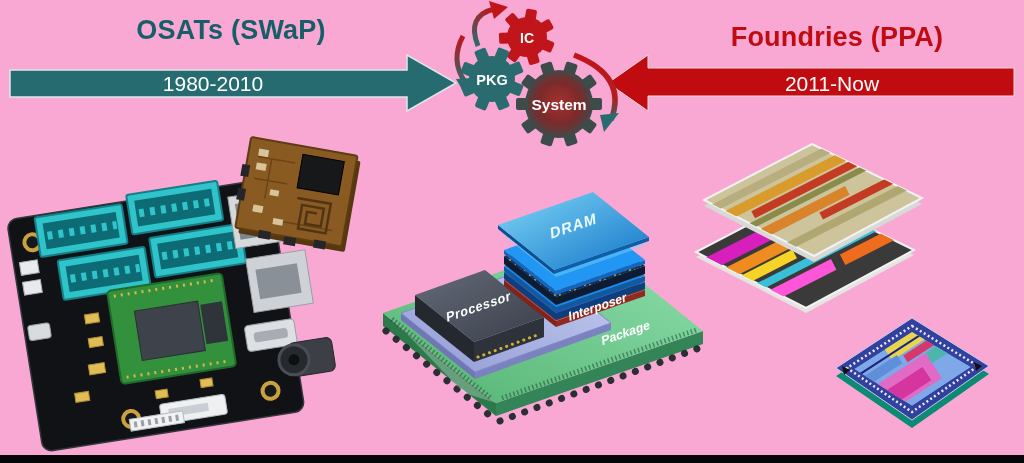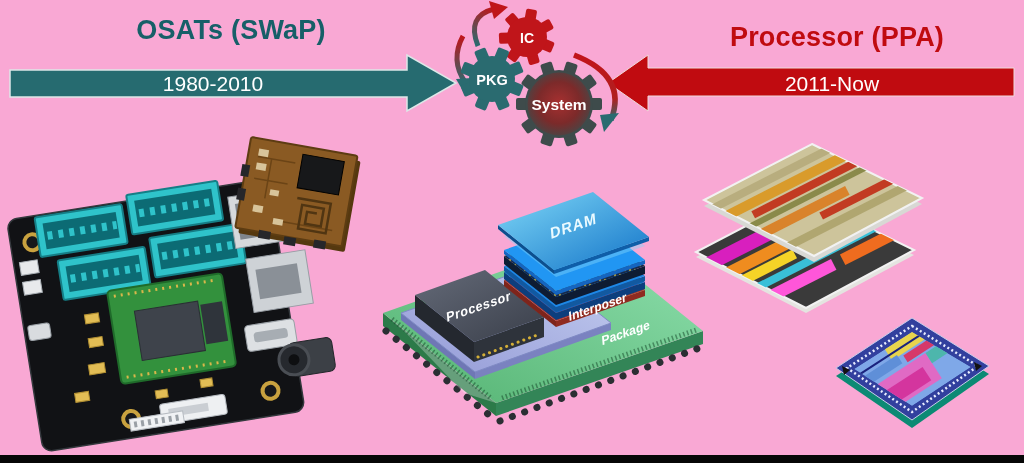--- a/index.html
+++ b/index.html
@@ -19,21 +19,21 @@
   .gear-label{fill:#ffffff;font-weight:bold;}
   .pkg3d-label{fill:#ffffff;font-weight:bold;}
   .bottom-bar{position:absolute;left:0;top:455px;width:1024px;height:8px;background:#060606;}
 </style>
 </head>
 <body>
 
 <div class="stage">
 
   <div class="flow-title teal">OSATs (SWaP)</div>
-  <div class="flow-title red">Processor (PPA)</div>
+  <div class="flow-title red">Foundries (PPA)</div>
 
   <svg class="abs" style="left:0;top:48px" width="470" height="70" viewBox="0 0 470 70">
     <polygon points="10,22 407,22 407,7 456,35 407,63 407,49 10,49" fill="#266b70" stroke="#dde8e8" stroke-width="1.5"></polygon>
     <text class="arrow-label" x="213" y="43" text-anchor="middle">1980-2010</text>
   </svg>
 
   <svg class="abs" style="left:600px;top:48px" width="424" height="70" viewBox="0 0 424 70">
     <polygon points="414,20 48,20 48,7 8,35 48,63 48,48 414,48" fill="#c00b10" stroke="#efdada" stroke-width="1"></polygon>
     <text class="arrow-label" x="232" y="43" text-anchor="middle">2011-Now</text>
   </svg>

